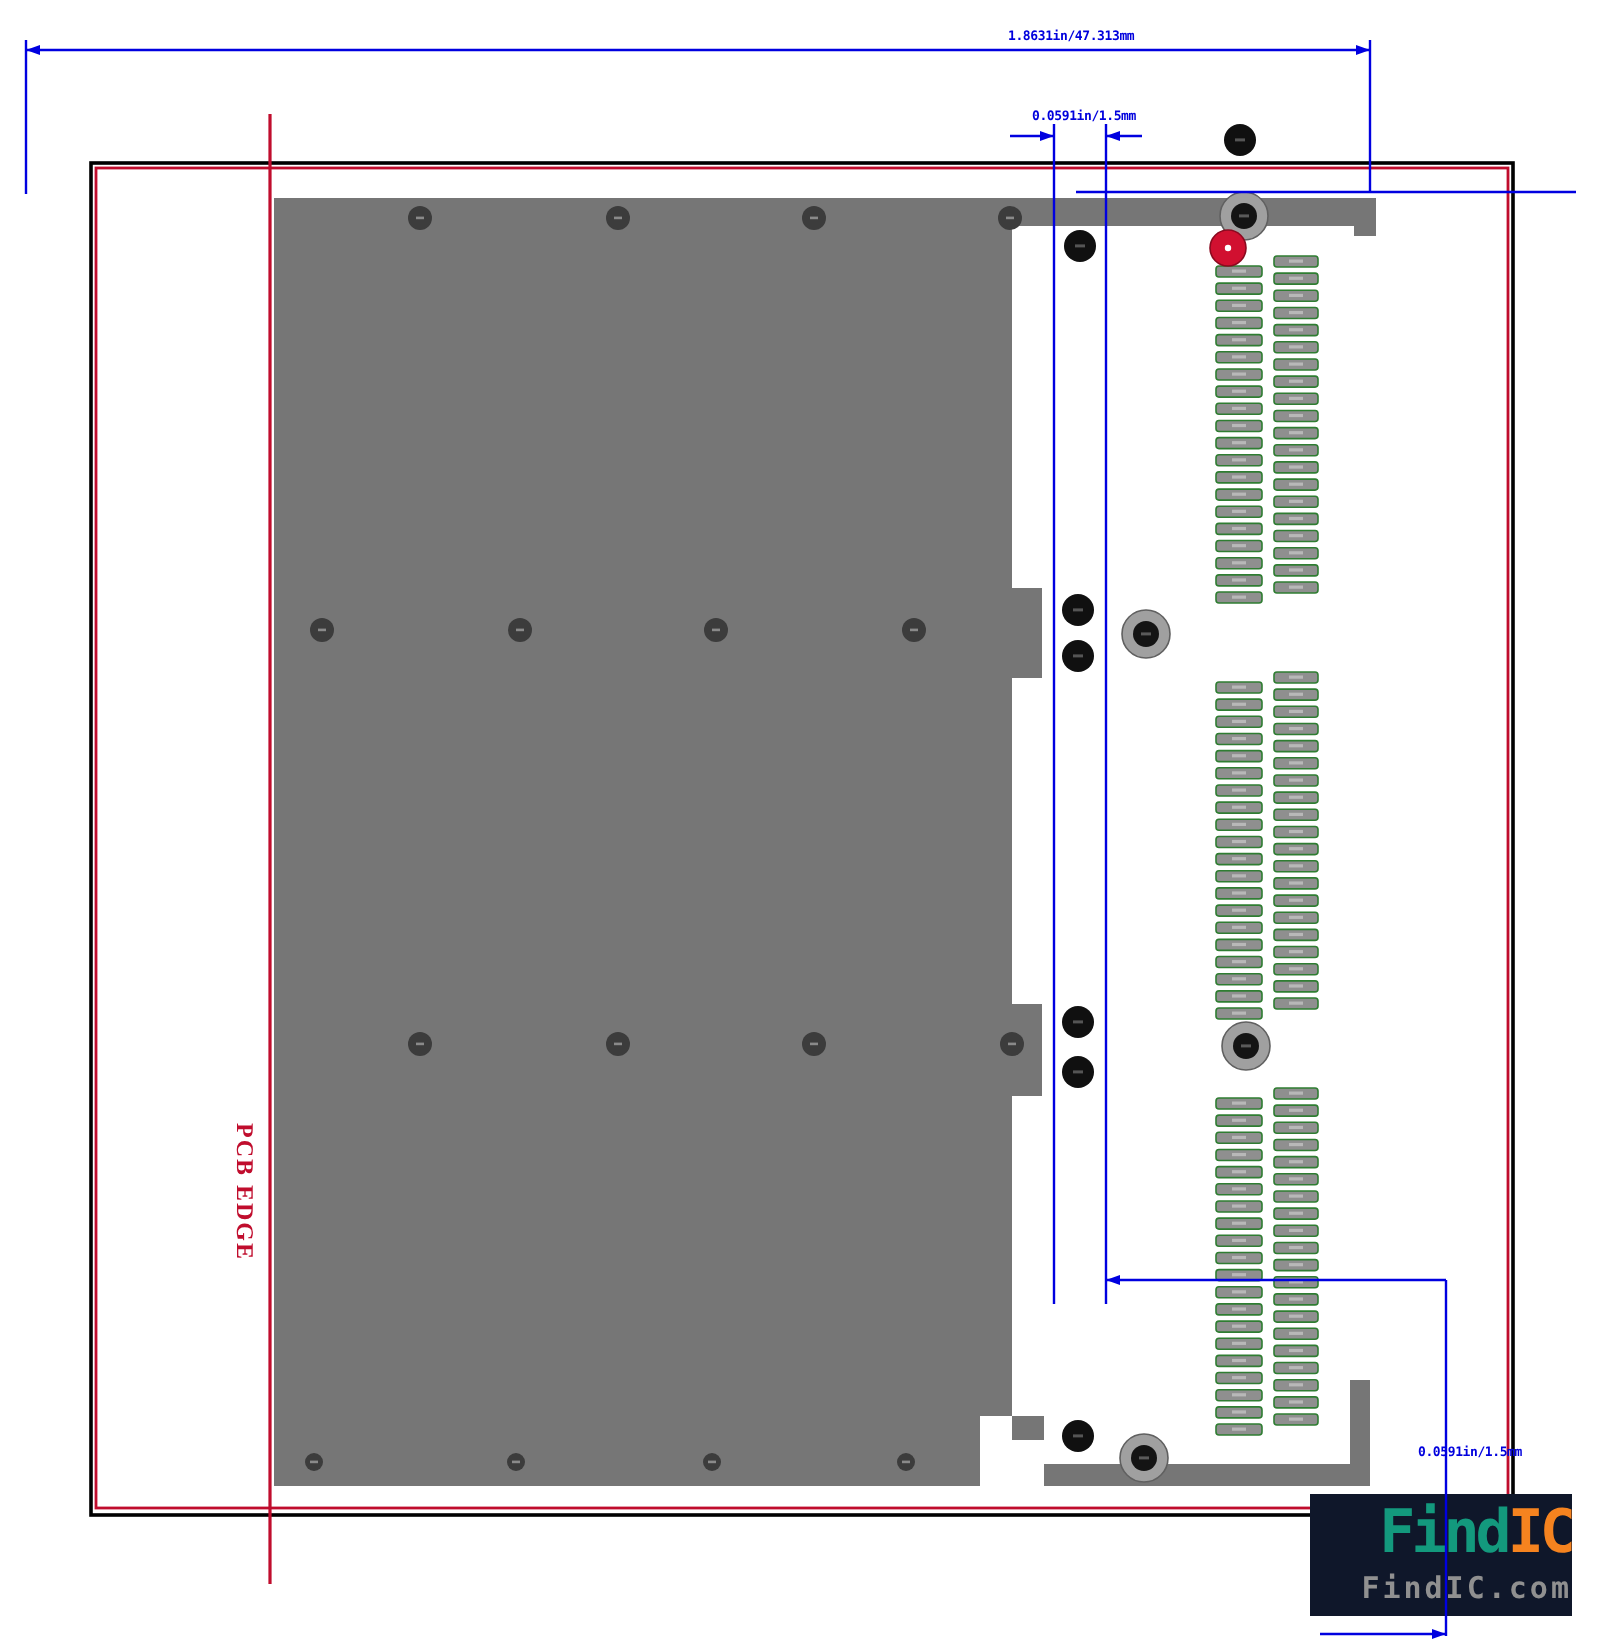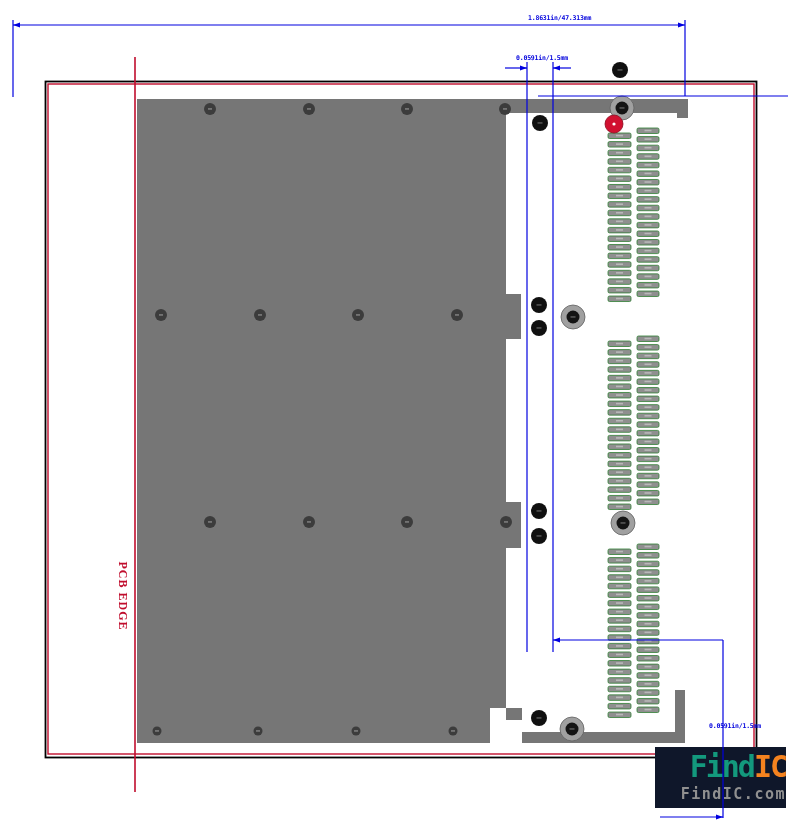--- a/index.html
+++ b/index.html
@@ -3,21 +3,21 @@
 <meta charset="utf-8">
 <style>
   html,body{margin:0;padding:0;background:#fff;}
   #canvas{position:relative;width:800px;height:824px;background:#ffffff;overflow:hidden;
           font-family:"DejaVu Sans Mono",monospace;}
   svg.layer{position:absolute;left:0;top:0;}
   #drawing-svg{z-index:0;}
   #dims-svg{z-index:3;}
   .label{position:absolute;white-space:nowrap;z-index:4;}
   .dim-label{font:bold 6.5px "DejaVu Sans Mono",monospace;letter-spacing:-0.2px;color:#0000dd;}
-  .dim-overall{left:528px;top:14px;}
+  .dim-overall{left:504px;top:14px;}
   .dim-top{left:516px;top:54px;}
   .dim-bottom{left:709px;top:722px;}
   .pcb-edge-label{left:88px;top:588px;width:68px;text-align:center;transform:rotate(90deg);
       font:bold 12px "Liberation Serif",serif;letter-spacing:1px;color:#c00d2d;}
   .keepout-note{left:154px;top:701px;font:bold 13px "Liberation Mono",monospace;
       letter-spacing:-0.4px;color:#c22840;}
   #watermark{position:absolute;left:655px;top:747px;width:131px;height:61px;background:#0f172a;
       z-index:2;text-align:right;cursor:pointer;}
   .logo-main{font:bold 30px "DejaVu Sans Mono",monospace;letter-spacing:-2px;line-height:36px;margin-top:2px;}
   .logo-domain{font:bold 15px "DejaVu Sans Mono",monospace;letter-spacing:1.5px;line-height:19px;}

